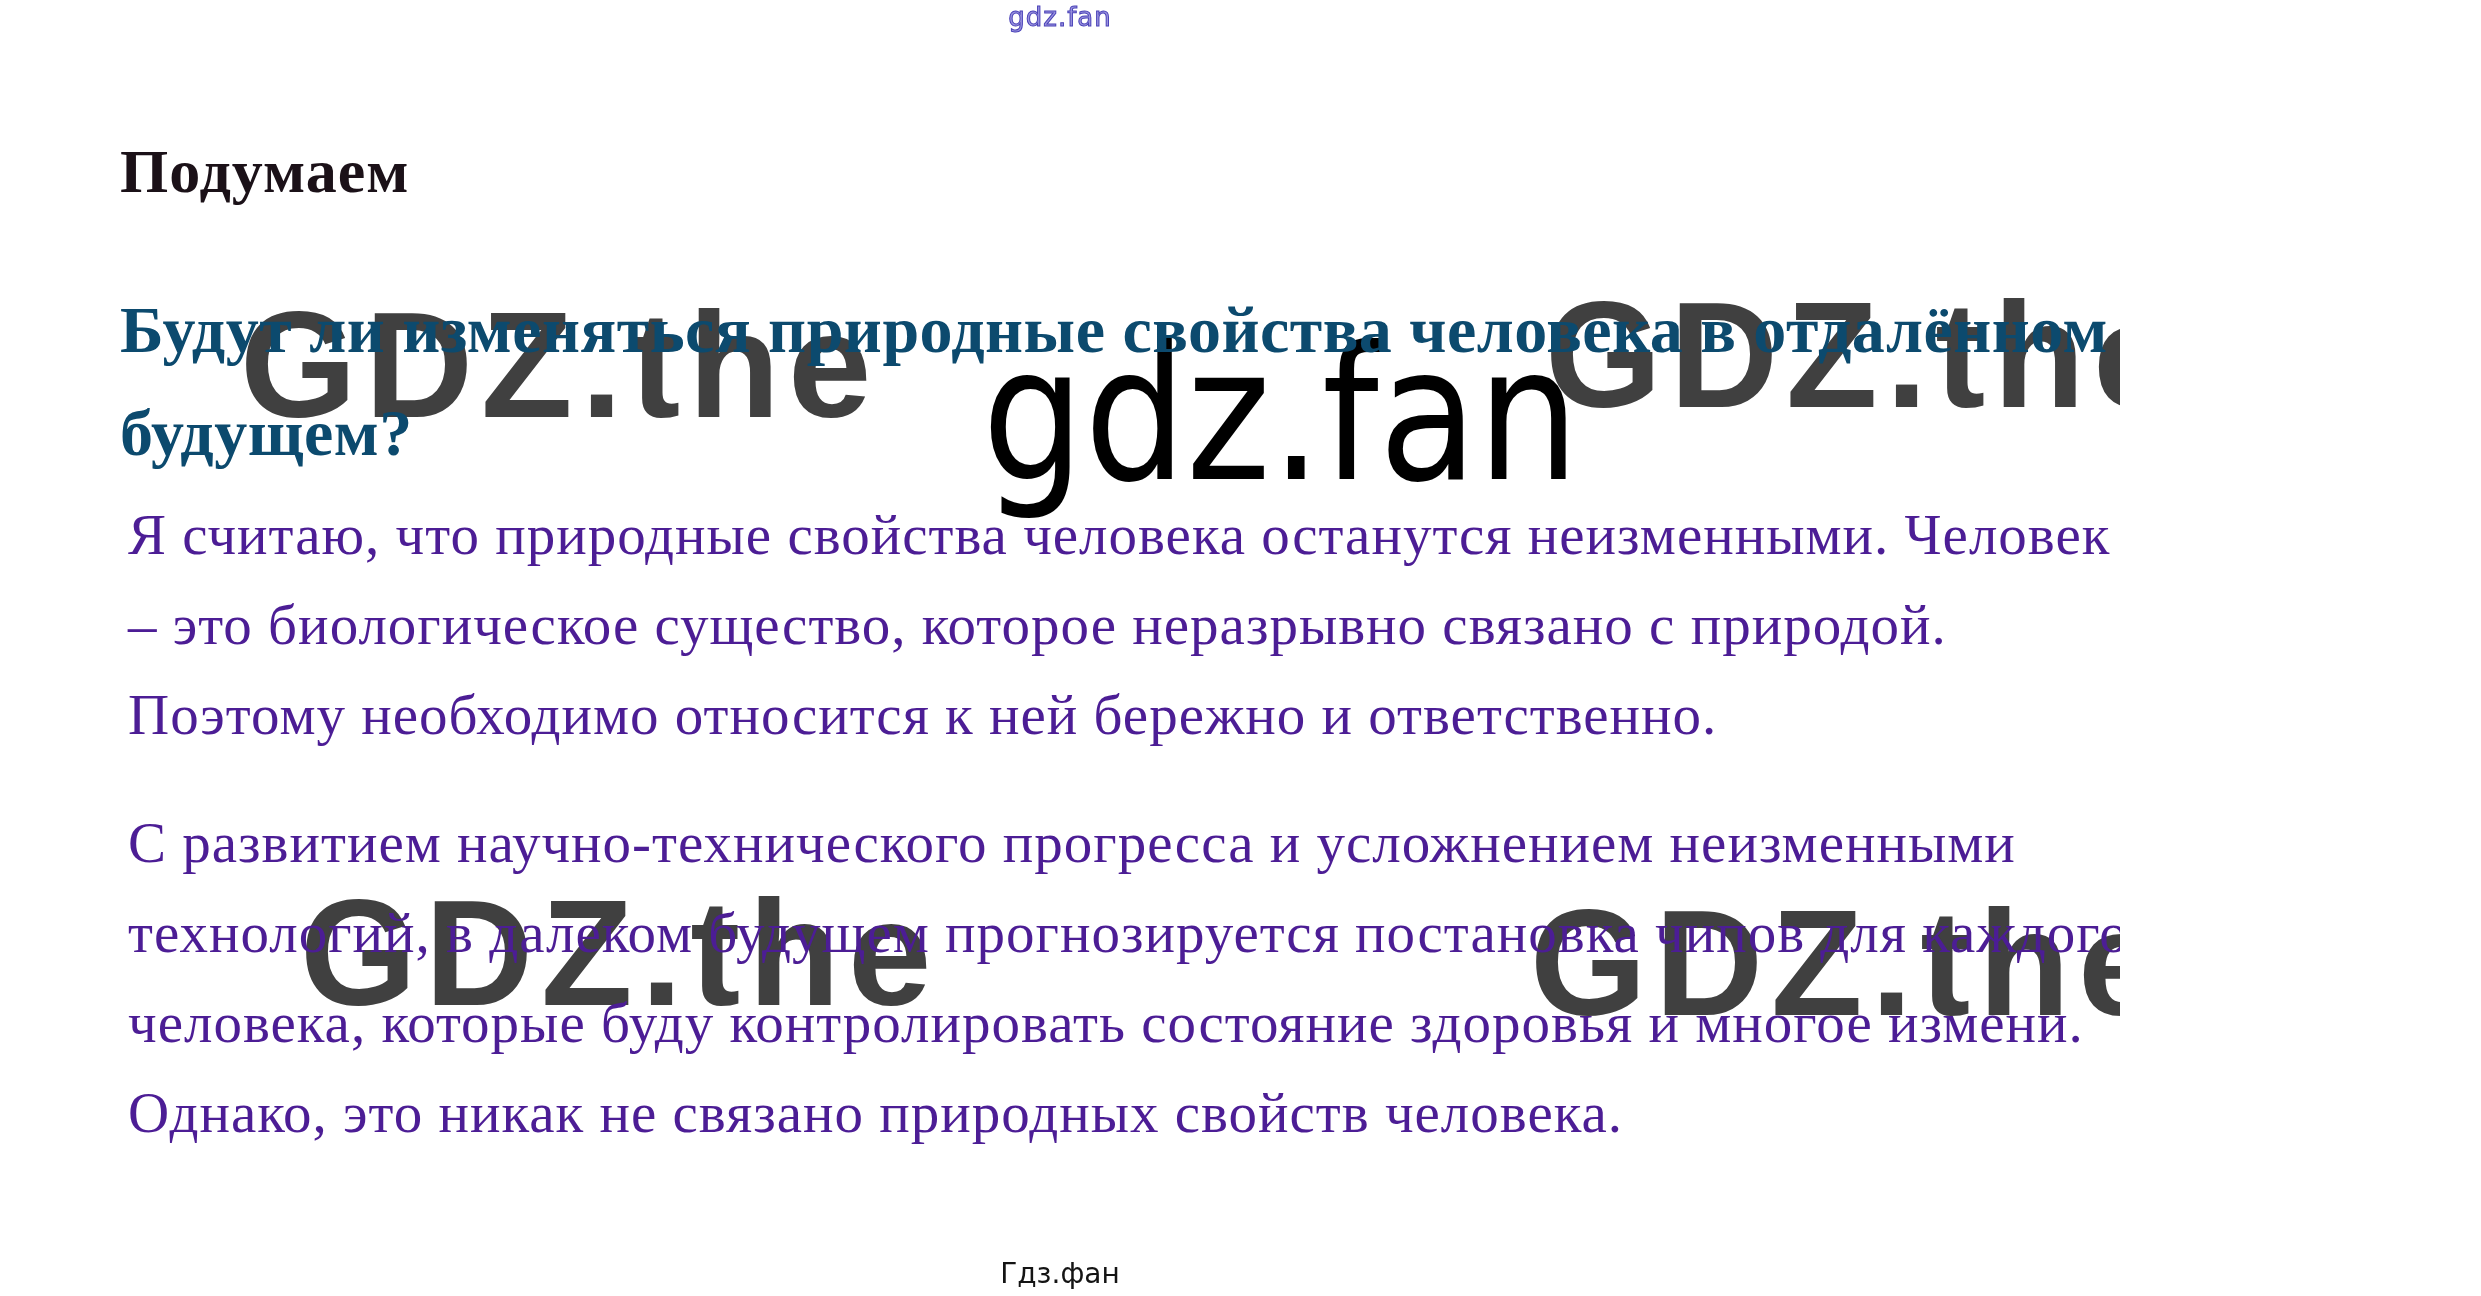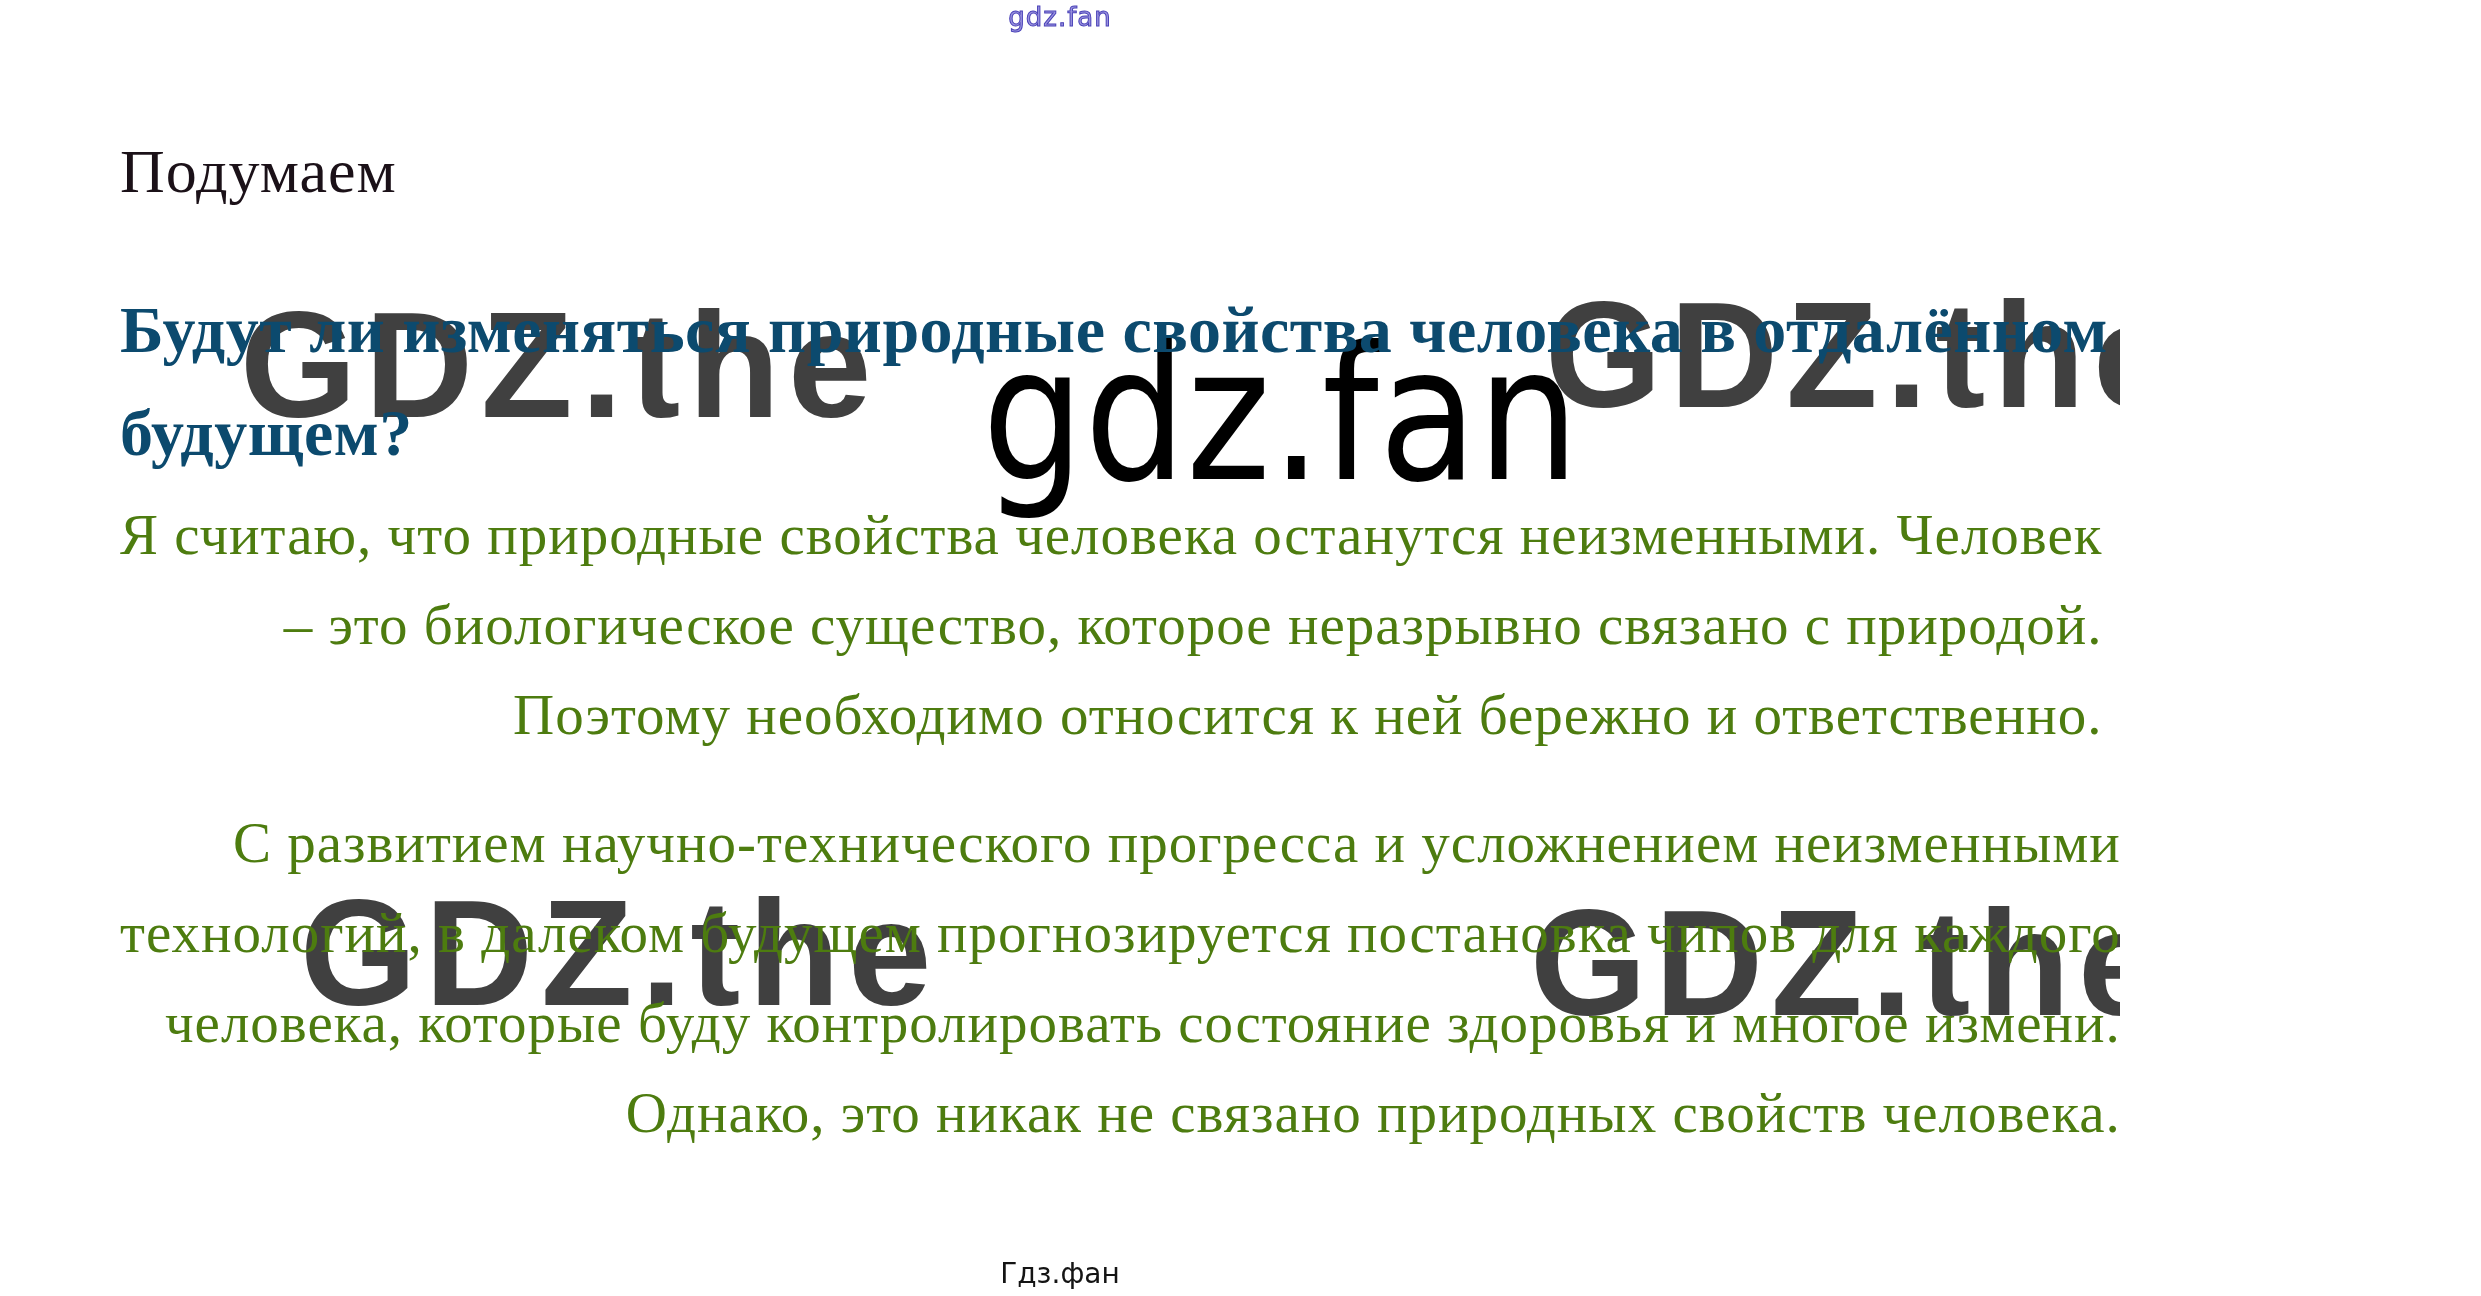--- a/index.html
+++ b/index.html
@@ -73,44 +73,43 @@
     top: 0;
     z-index: 2;
     white-space: nowrap;
   }
 
   .heading {
     position: absolute;
     top: 140px;
     left: 0;
     font-size: 62px;
-    font-weight: 400;
+    font-weight: 700;
     line-height: 1;
     letter-spacing: 1px;
   }
 
   .question {
     position: absolute;
     top: 278px;
     left: 0;
     font-weight: 700;
     font-size: 66px;
     line-height: 103px;
     letter-spacing: 0.5px;
     color: #0c4a6e;
   }
 
   .para {
     position: absolute;
-    left: 0;
+    left: 8px;
     font-size: 57px;
     line-height: 90px;
     letter-spacing: 1px;
-    color: #4d7c0f;
-    text-align: right;
+    color: #4c1d95;
   }
   .para-1 { top: 490px; }
   .para-2 { top: 798px; }
 
   .line { display: block; }
 
   .footer {
     position: absolute;
     bottom: 6px;
     left: 0;

